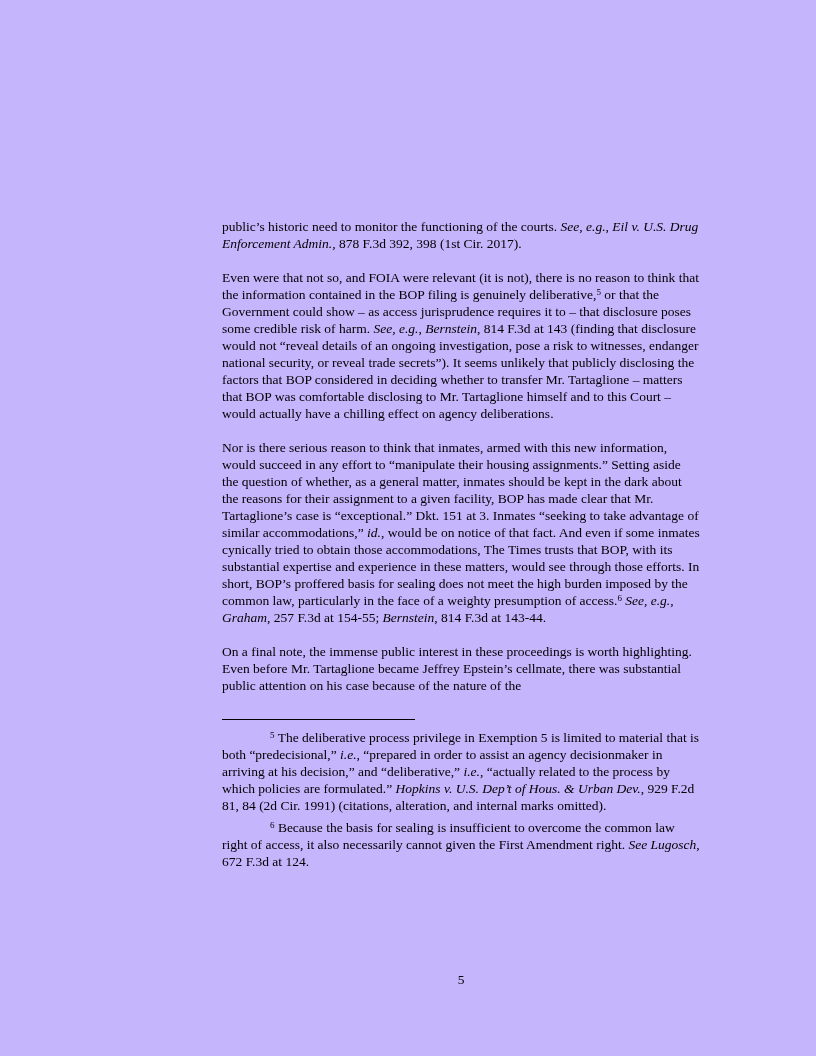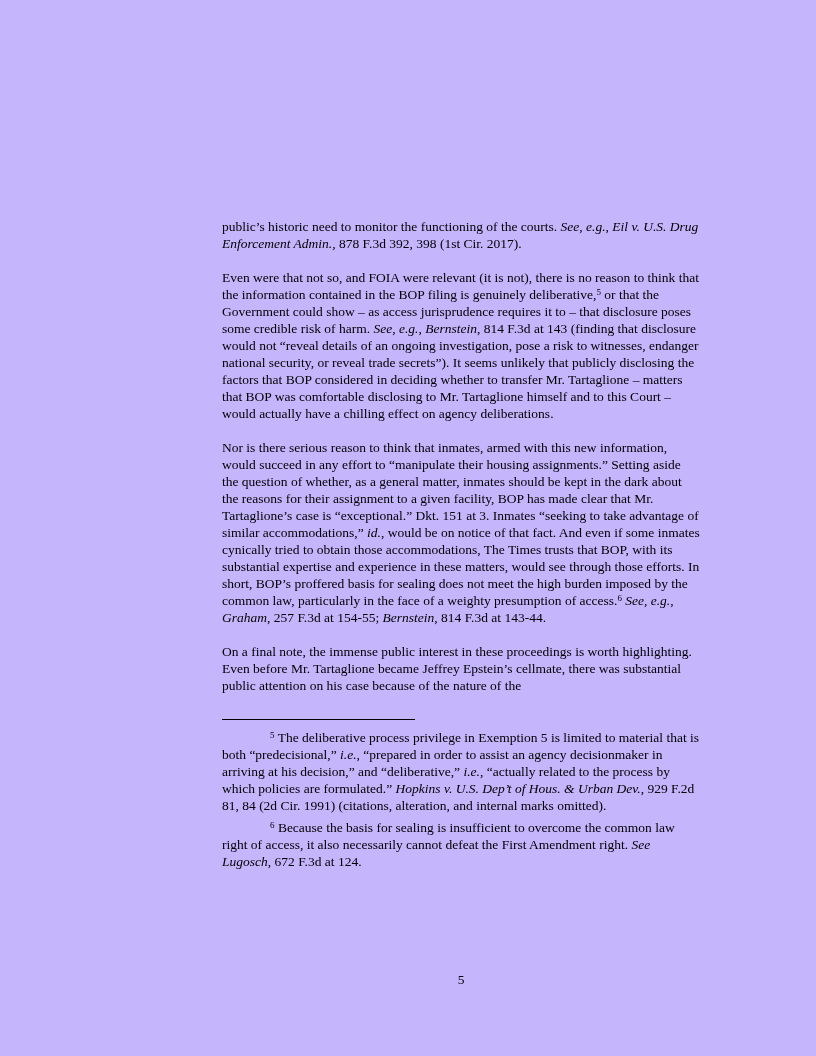--- a/index.html
+++ b/index.html
@@ -64,17 +64,17 @@
   <main class="content">
     <section id="body-text">
         <p class="body-para"><span>public’s historic need to monitor the functioning of the courts. </span><em>See, e.g.</em><span>, </span><em>Eil v. U.S. Drug Enforcement Admin.,</em><span> 878 F.3d 392, 398 (1st Cir. 2017).</span></p>
         <p class="body-para"><span>Even were that not so, and FOIA were relevant (it is not), there is no reason to think that the information contained in the BOP filing is genuinely deliberative,</span><sup>5</sup><span> or that the Government could show – as access jurisprudence requires it to – that disclosure poses some credible risk of harm. </span><em>See, e.g.</em><span>, </span><em>Bernstein</em><span>, 814 F.3d at 143 (finding that disclosure would not “reveal details of an ongoing investigation, pose a risk to witnesses, endanger national security, or reveal trade secrets”). It seems unlikely that publicly disclosing the factors that BOP considered in deciding whether to transfer Mr. Tartaglione – matters that BOP was comfortable disclosing to Mr. Tartaglione himself and to this Court – would actually have a chilling effect on agency deliberations.</span></p>
         <p class="body-para"><span>Nor is there serious reason to think that inmates, armed with this new information, would succeed in any effort to “manipulate their housing assignments.” Setting aside the question of whether, as a general matter, inmates should be kept in the dark about the reasons for their assignment to a given facility, BOP has made clear that Mr. Tartaglione’s case is “exceptional.” Dkt. 151 at 3. Inmates “seeking to take advantage of similar accommodations,” </span><em>id.</em><span>, would be on notice of that fact. And even if some inmates cynically tried to obtain those accommodations, The Times trusts that BOP, with its substantial expertise and experience in these matters, would see through those efforts. In short, BOP’s proffered basis for sealing does not meet the high burden imposed by the common law, particularly in the face of a weighty presumption of access.</span><sup>6</sup><span> </span><em>See, e.g.</em><span>, </span><em>Graham</em><span>, 257 F.3d at 154-55; </span><em>Bernstein</em><span>, 814 F.3d at 143-44.</span></p>
         <p class="body-para"><span>On a final note, the immense public interest in these proceedings is worth highlighting. Even before Mr. Tartaglione became Jeffrey Epstein’s cellmate, there was substantial public attention on his case because of the nature of the</span></p>
       </section>
     <div class="footnote-sep"></div>
     <section id="footnotes">
         <p class="footnote-para"><sup>5</sup><span> The deliberative process privilege in Exemption 5 is limited to material that is both “predecisional,” </span><em>i.e.</em><span>, “prepared in order to assist an agency decisionmaker in arriving at his decision,” and “deliberative,” </span><em>i.e.</em><span>, “actually related to the process by which policies are formulated.” </span><em>Hopkins v. U.S. Dep’t of Hous. &amp; Urban Dev.</em><span>, 929 F.2d 81, 84 (2d Cir. 1991) (citations, alteration, and internal marks omitted).</span></p>
-        <p class="footnote-para"><sup>6</sup><span> Because the basis for sealing is insufficient to overcome the common law right of access, it also necessarily cannot defeat the First Amendment right. </span><em>See Lugosch</em><span>, 672 F.3d at 124.</span></p>
+        <p class="footnote-para"><sup>6</sup><span> Because the basis for sealing is insufficient to overcome the common law right of access, it also necessarily cannot given the First Amendment right. </span><em>See Lugosch</em><span>, 672 F.3d at 124.</span></p>
       </section>
   </main>
   <div class="page-number">5</div>
 </div>
 
 </body></html>

